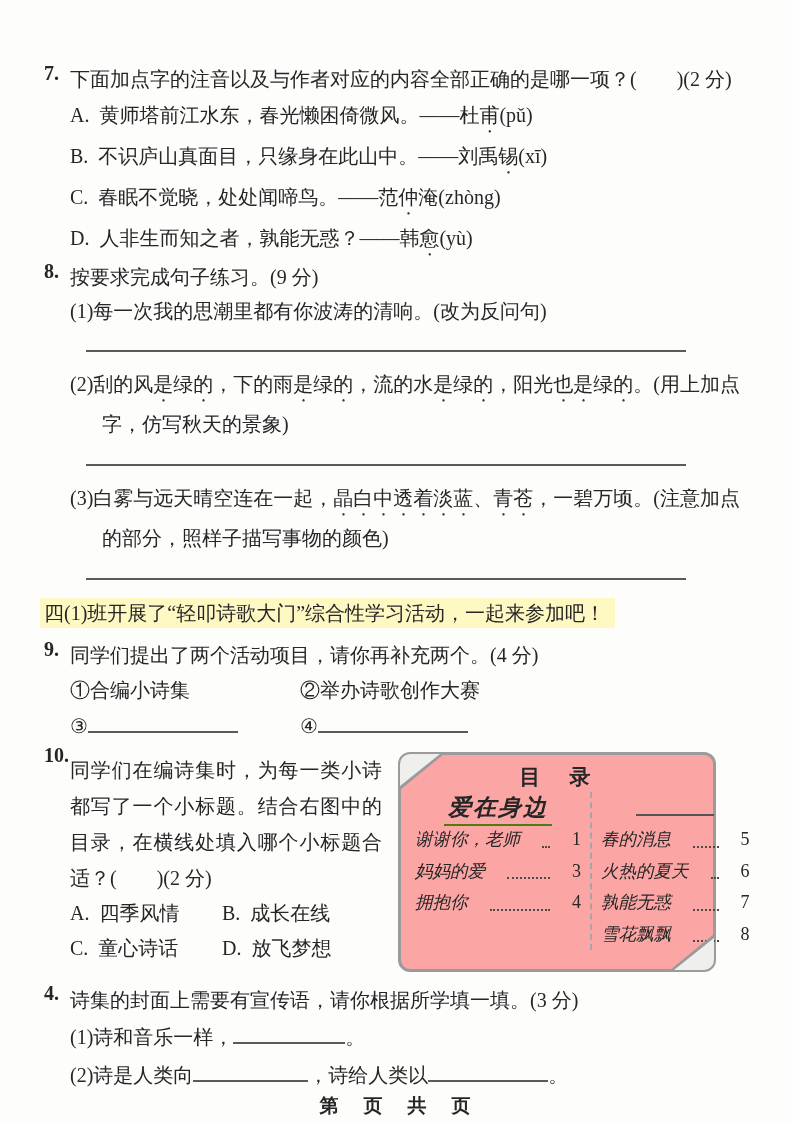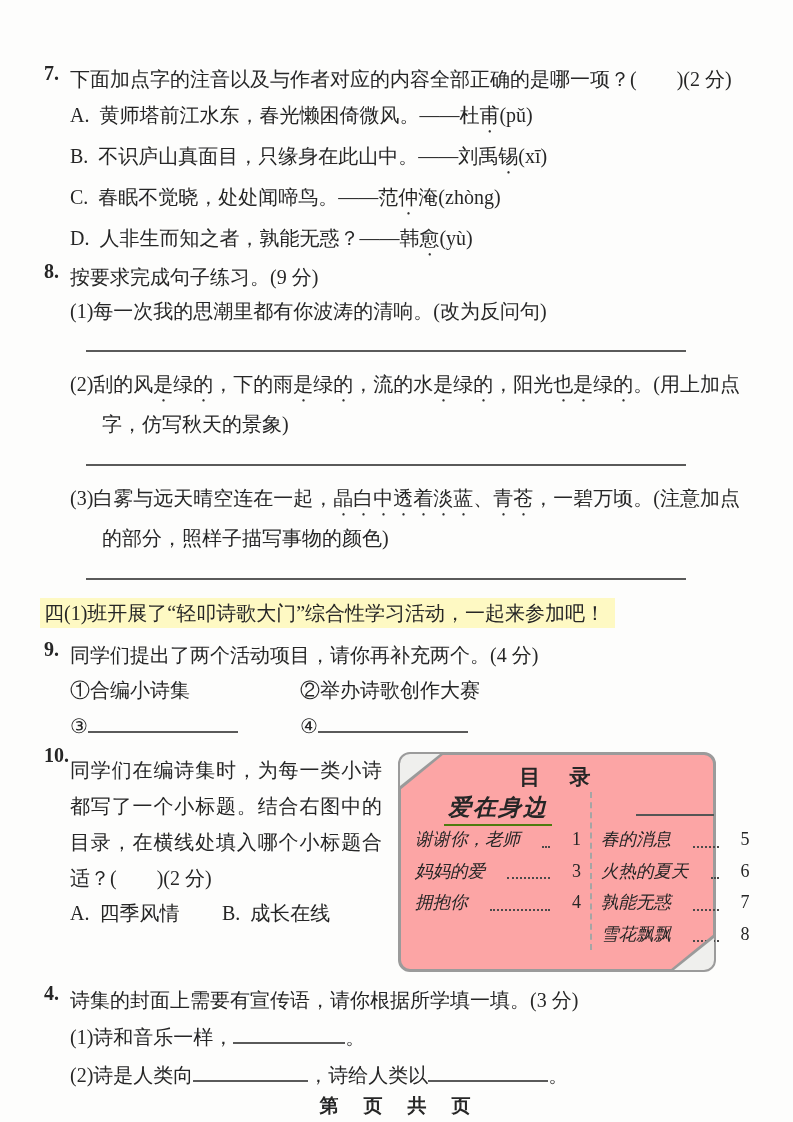--- a/index.html
+++ b/index.html
@@ -125,20 +125,24 @@
   <section class="q">
     <span class="qnum">10.</span>
     <div class="qbody">
       <div class="q10wrap">
         <div>
           <div class="q10text">同学们在编诗集时，为每一类小诗都写了一个小标题。结合右图中的目录，在横线处填入哪个小标题合适？(　　)(2 分)</div>
           <div class="q10opts">
             <span class="q10opt1"><span class="optlabel">A.</span><span>四季风情</span></span>
             <span><span class="optlabel">B.</span><span>成长在线</span></span>
           </div>
+          <div class="q10opts">
+            <span class="q10opt1"><span class="optlabel">C.</span><span>童心诗话</span></span>
+            <span><span class="optlabel">D.</span><span>放飞梦想</span></span>
+          </div>
         </div>
 
         <div class="toc">
           <div class="fold fold-tl-edge"></div>
           <div class="fold fold-tl-face"></div>
           <div class="fold fold-br-edge"></div>
           <div class="fold fold-br-face"></div>
           <div class="toc-title">目　录</div>
           <div class="toc-cols">
             <div class="toc-left">

